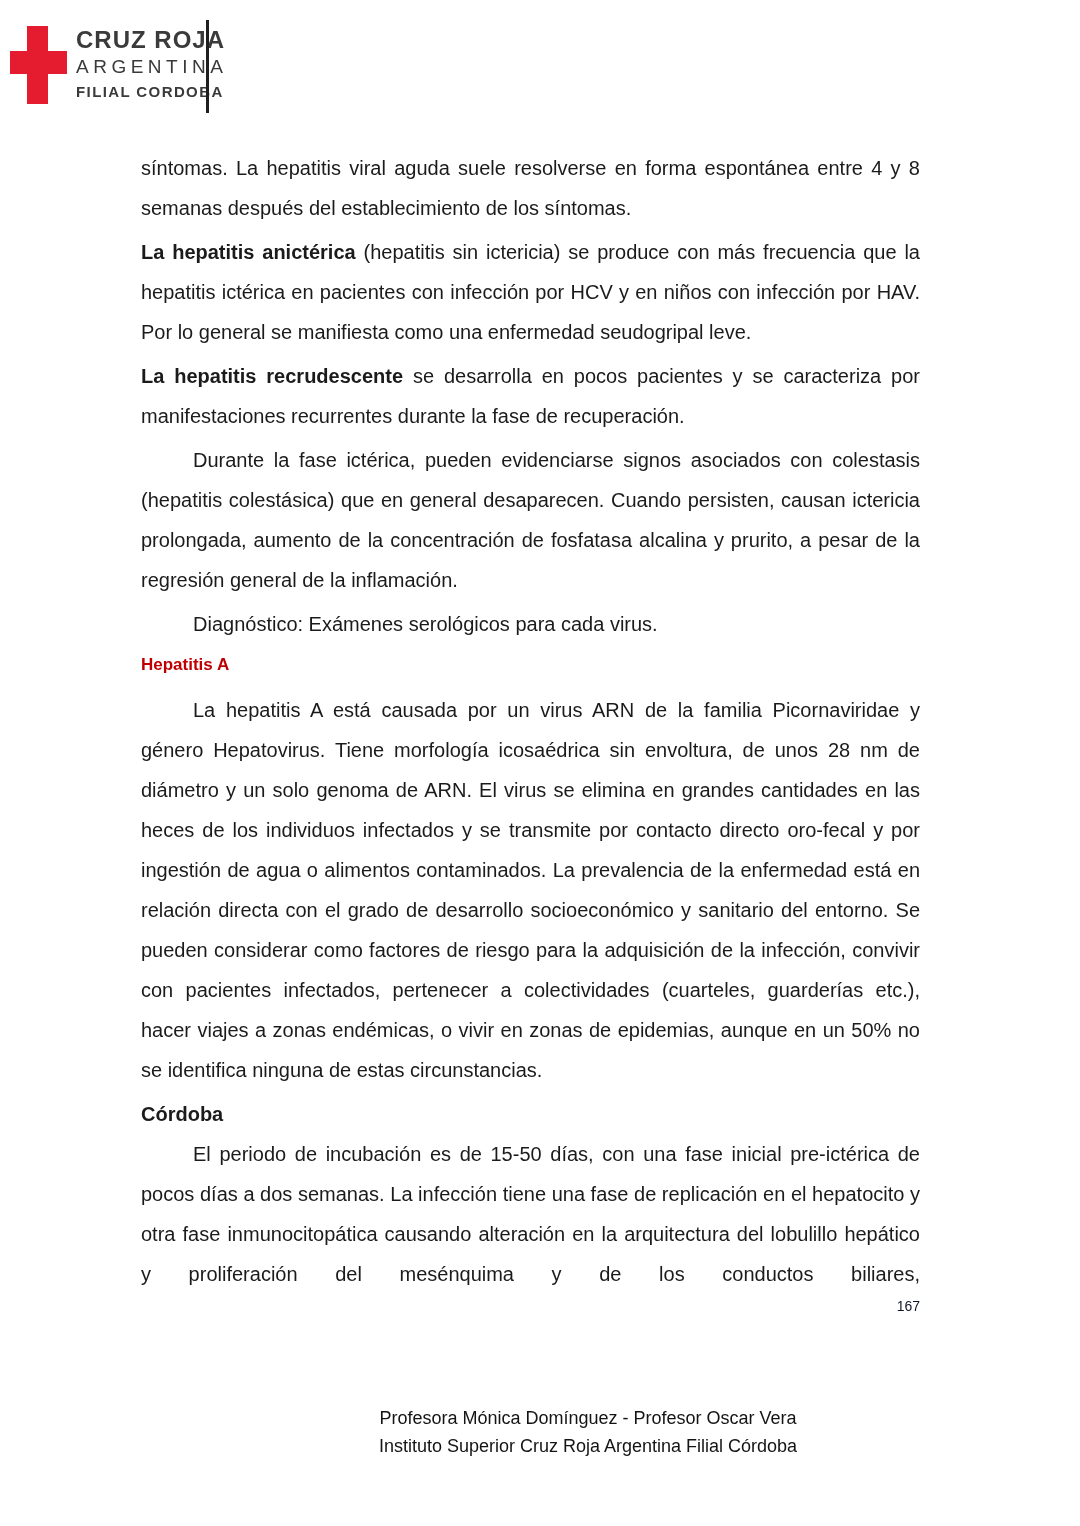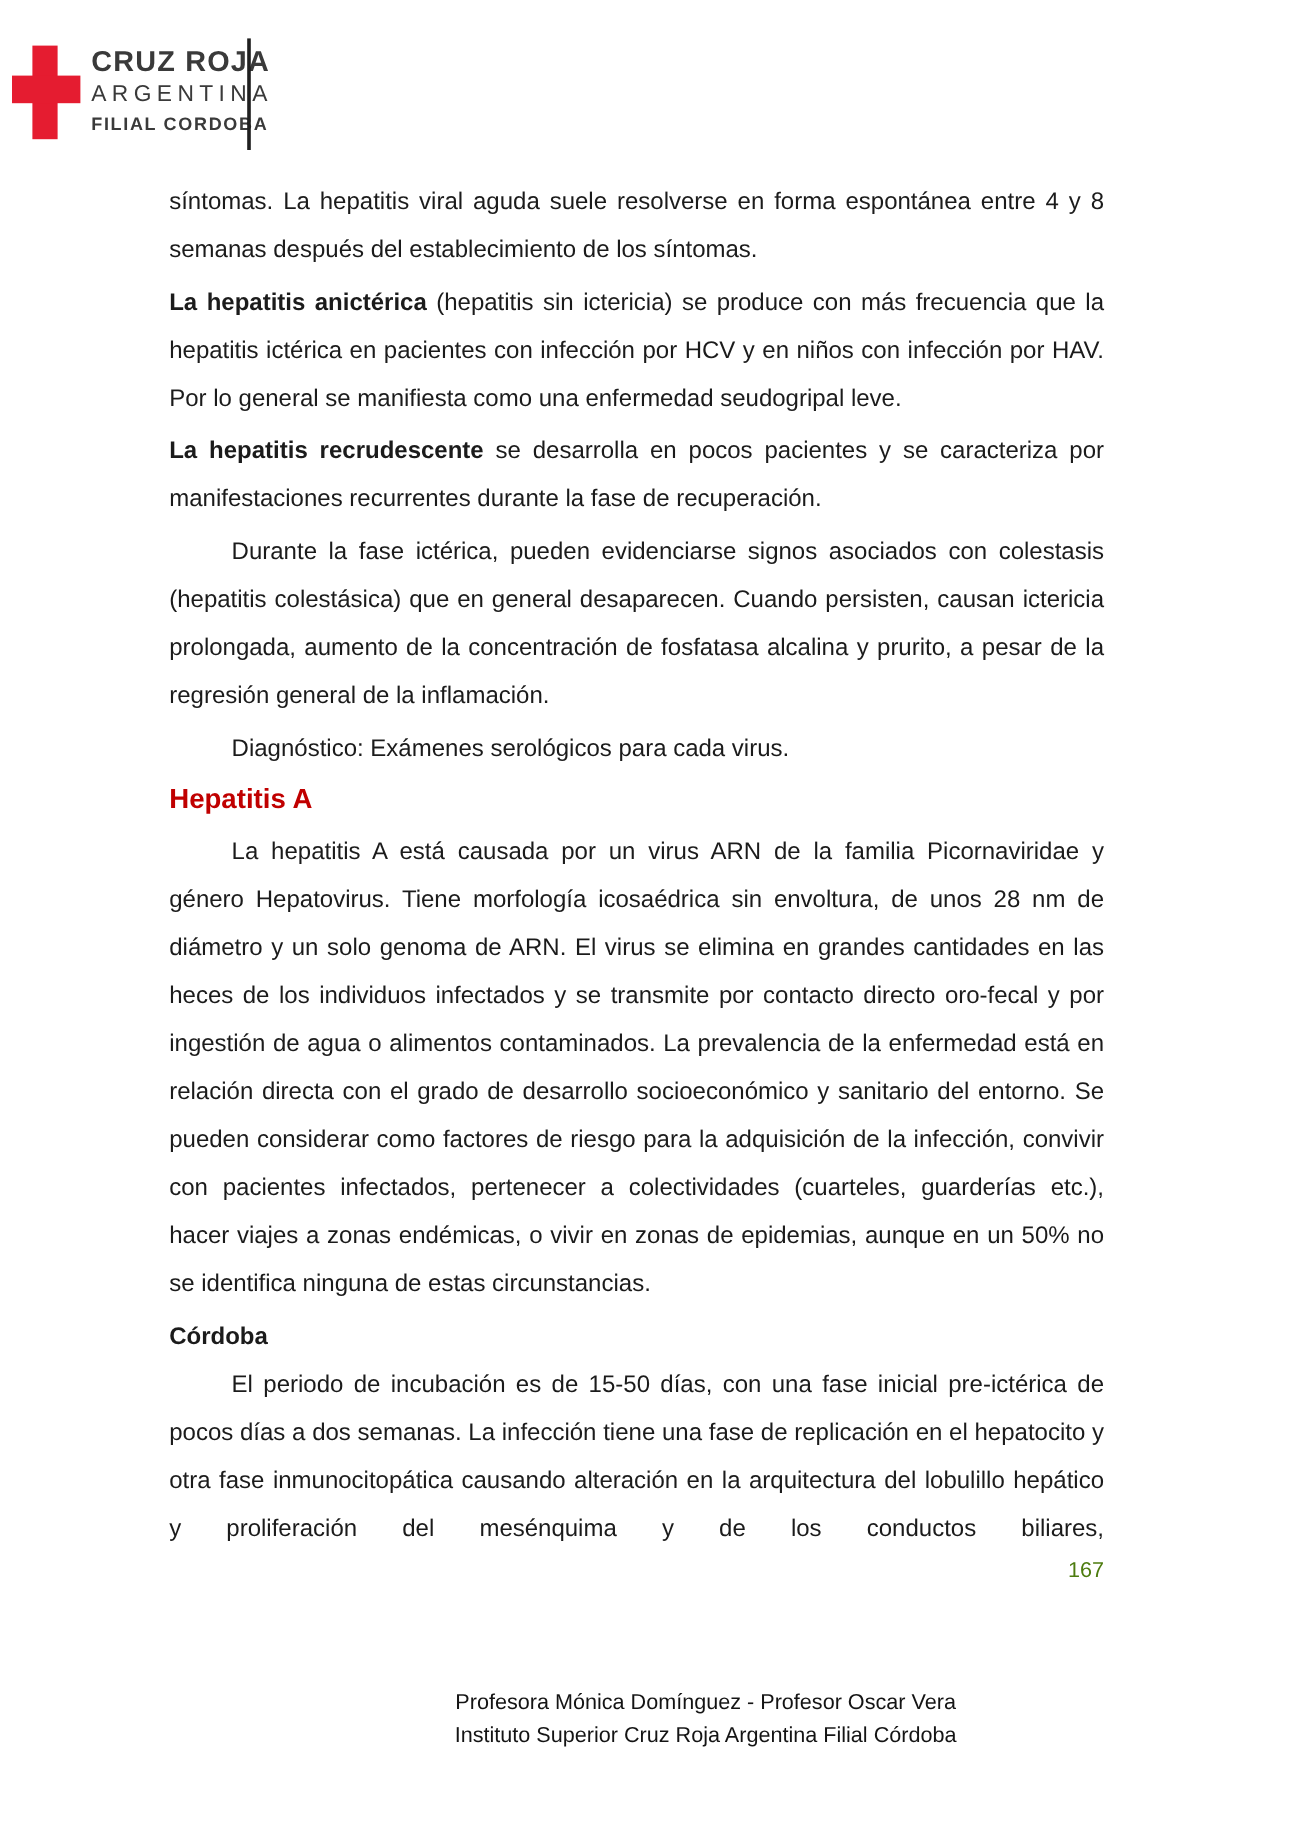--- a/index.html
+++ b/index.html
@@ -6,21 +6,21 @@
   body {
     width: 1080px; height: 1526px;
     background: #ffffff;
     font-family: "Liberation Sans", sans-serif;
     position: relative;
     overflow: hidden;
   }
   .page { position: absolute; inset: 0; background: #ffffff; }
 
   
-  .logo { position: absolute; left: 0; top: 12px; width: 230px; height: 125px; }
+  .logo { position: absolute; left: 0; top: 0; width: 230px; height: 125px; }
   .cross { position: absolute; left: 10px; top: 26px; width: 57px; height: 78px; }
   .cross .bar-v { position: absolute; left: 17px; top: 0; width: 21px; height: 78px; background: #e51c30; }
   .cross .bar-h { position: absolute; left: 0; top: 25px; width: 57px; height: 23px; background: #e51c30; }
   .logo-text { position: absolute; left: 76px; top: 26px; color: #3a3a3a; }
   .logo-line1 { font-size: 24px; font-weight: bold; letter-spacing: 1px; line-height: 28px; }
   .logo-line2 { font-size: 19px; font-weight: normal; letter-spacing: 4.5px; line-height: 26px; }
   .logo-line3 { font-size: 15px; font-weight: bold; letter-spacing: 1.4px; line-height: 24px; }
   .logo-divider { position: absolute; left: 206px; top: 20px; width: 3px; height: 93px; background: #1f1f1f; }
 
   .header-title {
@@ -35,32 +35,32 @@
     font-size: 20px; line-height: 40px;
     text-align: justify;
     color: #1b1b1b;
   }
   .ind { text-indent: 52px; }
   .lead { font-weight: bold; }
   .jlast { text-align-last: justify; }
 
   .section-heading {
     margin: 0 0 8px 0;
-    font-size: 23px; line-height: 34px;
+    font-size: 17px; line-height: 34px;
     font-weight: bold; color: #c00000;
   }
   .sub-heading {
     margin: 0;
     font-size: 20px; line-height: 40px;
     font-weight: bold; color: #1b1b1b;
   }
   .pagenum {
     margin-top: 4px;
     text-align: right;
-    font-size: 18px; color: #4d7c0f;
+    font-size: 14px; color: #0f172a;
   }
 
   
   .footer {
     position: absolute; left: 0; top: 1404px; width: 1080px;
     text-align: center;
     font-size: 18px; line-height: 28px; color: #141414; padding-left: 48px;
   }
 </style>
 </head>

